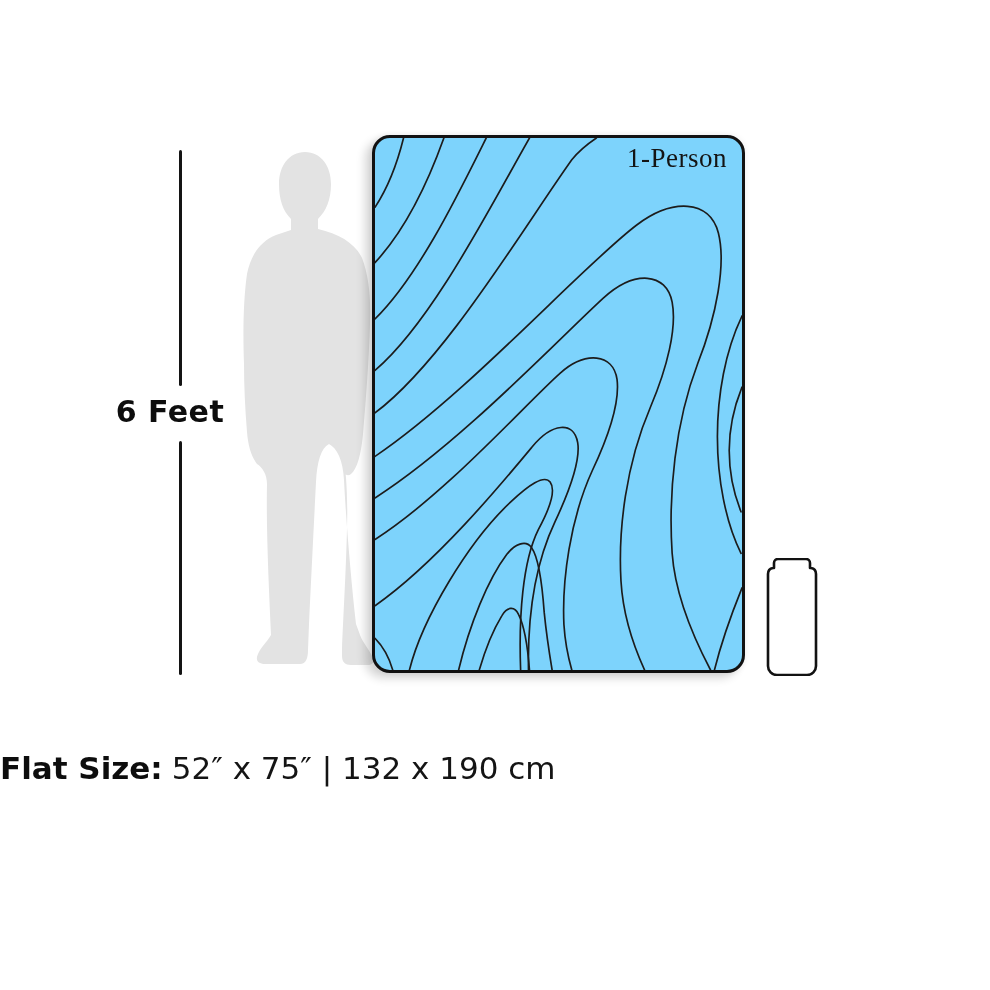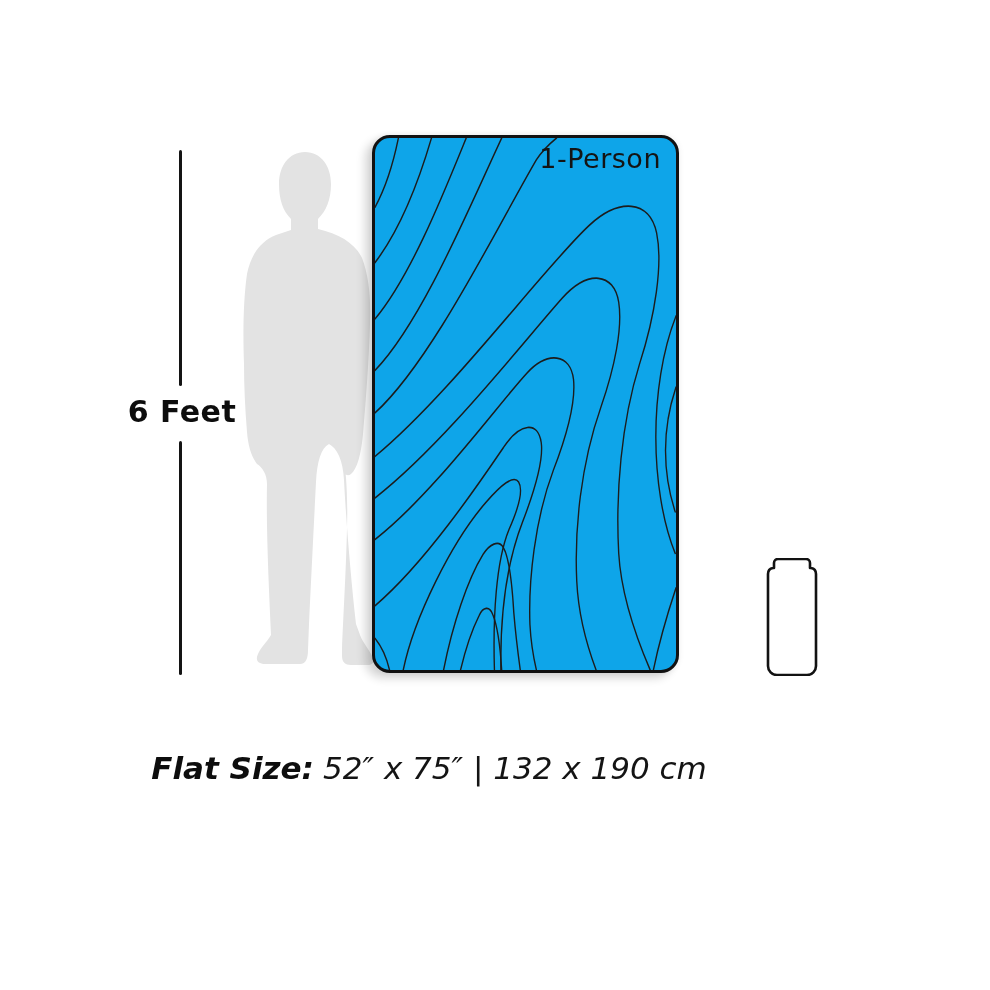--- a/index.html
+++ b/index.html
@@ -5,40 +5,41 @@
   html,body{margin:0;padding:0;background:#ffffff;}
   #canvas{
     position:relative;width:990px;height:990px;background:#ffffff;overflow:hidden;
     font-family:"DejaVu Sans","Liberation Sans",sans-serif;color:#111;
   }
   
   .scale-line{position:absolute;left:179px;width:3px;background:#141414;border-radius:2px;}
   #scale-line-top{top:150px;height:236px;}
   #scale-line-bottom{top:441px;height:234px;}
   .scale-label{
-    position:absolute;left:104px;top:394px;width:156px;text-align:center;
+    position:absolute;left:92px;top:394px;width:156px;text-align:center;
     font-size:30px;font-weight:800;letter-spacing:0.5px;color:#0d0d0d;
   }
   
   #person{position:absolute;left:233px;top:150px;width:142px;height:522px;}
   
   #blanket{
-    position:absolute;left:372px;top:135px;width:307px;height:538px;
-    box-sizing:border-box;border:3px solid #121212;border-radius:18px;background:#0ea5e9;
+    position:absolute;left:372px;top:135px;width:373px;height:538px;
+    box-sizing:border-box;border:3px solid #121212;border-radius:18px;background:#7dd3fc;
     box-shadow:-7px 5px 10px rgba(0,0,0,0.16),0 0 6px rgba(0,0,0,0.07);
+    font-family:Liberation Serif, serif;
   }
   #topo{position:absolute;left:0;top:0;width:100%;height:100%;}
   #blanket-label{
     position:absolute;top:5px;right:15px;font-size:27px;font-weight:500;
     letter-spacing:0.5px;color:#141414;
   }
   
   #packed-bag{position:absolute;left:765px;top:558px;width:54px;height:118px;}
   
-  #specs{position:absolute;left:0;top:741px;width:858px;text-align:center;font-style:italic;}
+  #specs{position:absolute;left:0;top:741px;width:858px;text-align:left;}
   .spec-row{font-size:31px;line-height:54px;color:#141414;white-space:nowrap;}
   .spec-label{font-weight:800;margin-right:9px;color:#0d0d0d;}
   .spec-value{font-weight:400;}
 </style>
 </head>
 <body>
 
 <div id="canvas">
 
   <div class="scale-line" id="scale-line-top"></div>

